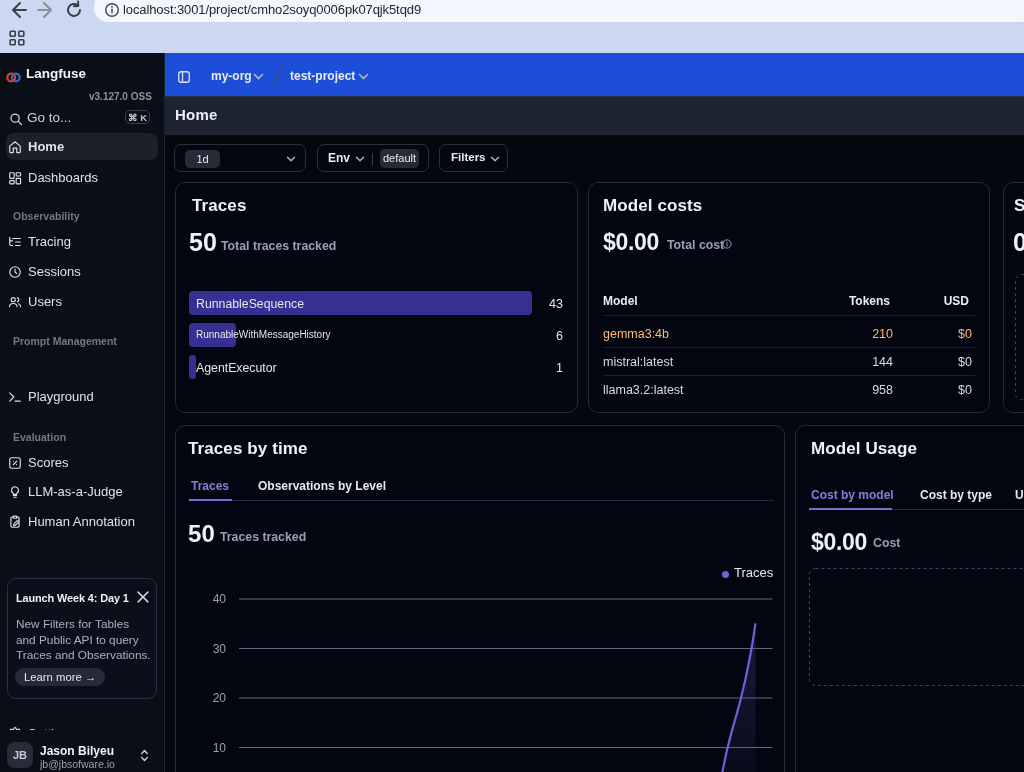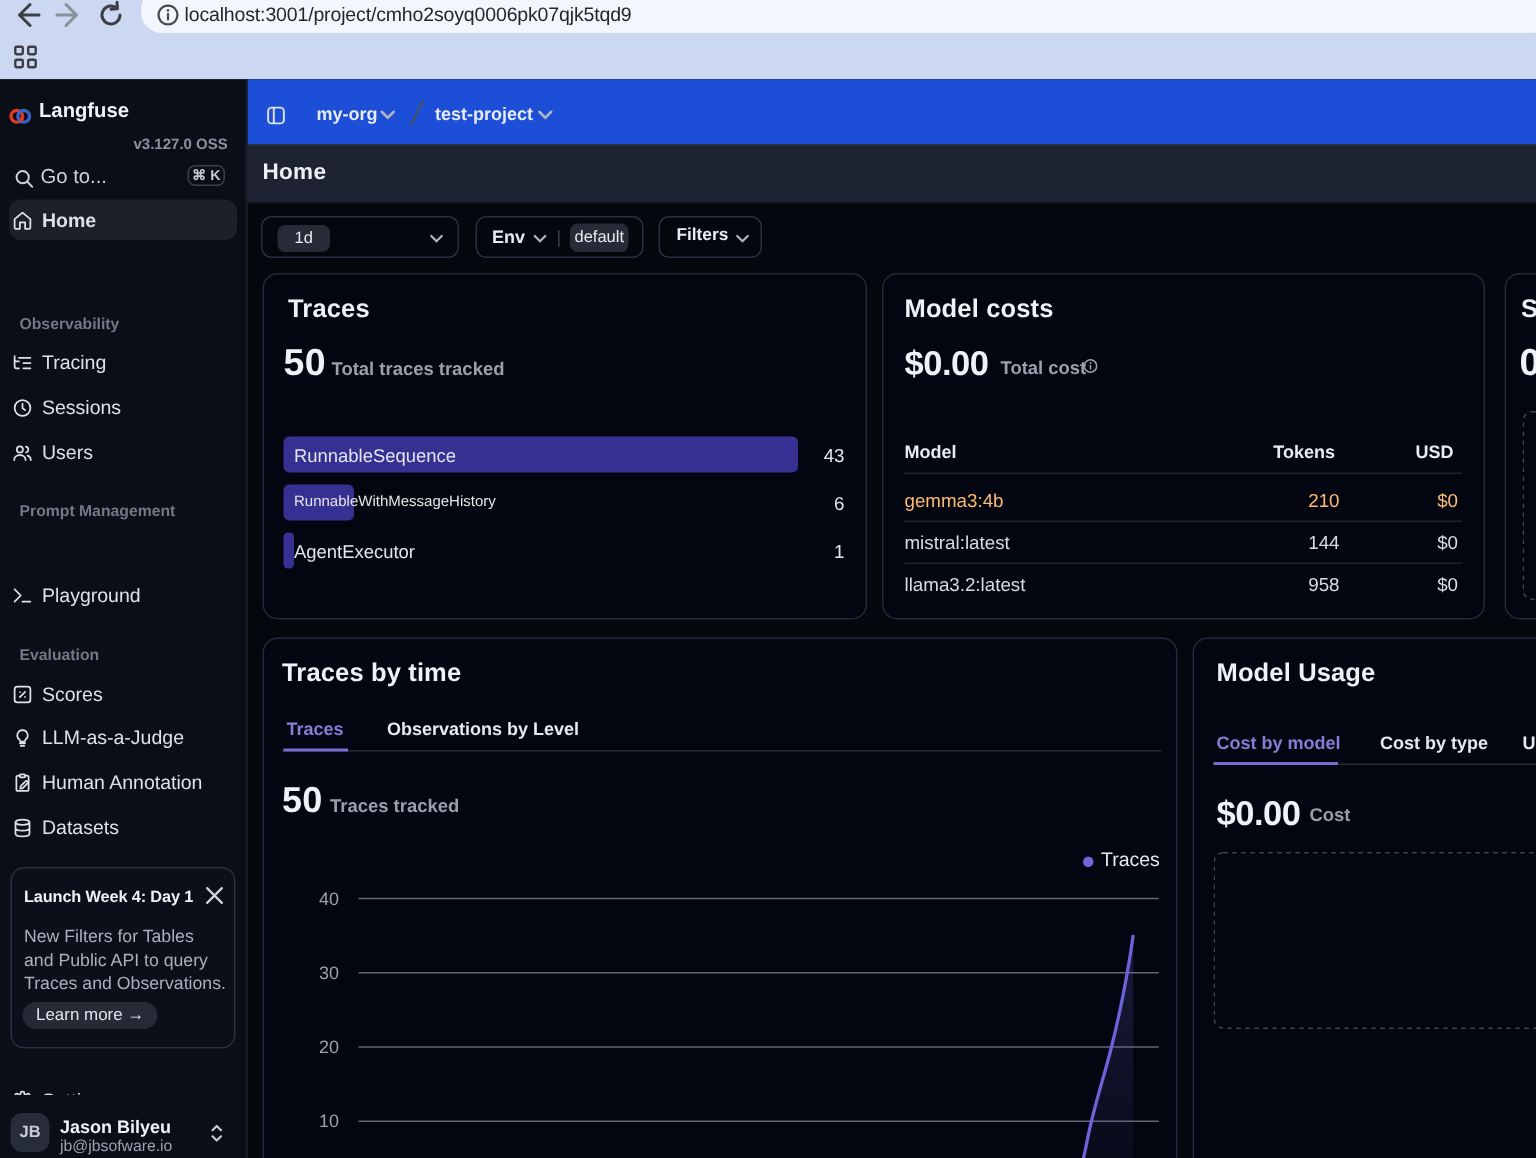--- a/index.html
+++ b/index.html
@@ -106,20 +106,28 @@
     </svg>
   <div class="abs" style="left:27px; top:57px; font-size:13.5px; color:#cdd2dd;">Go to...</div>
   <div class="abs" style="left:125px; top:57px; width:25px; height:14px; border:1px solid #39404f; border-radius:5px; font-size:9.5px; font-weight:bold; color:#c3c9d4; text-align:center; line-height:13px;">⌘ K</div>
 
   <div class="nav-item hl" style="top:80px;">
     <svg width="15" height="15" viewBox="0 0 24 24" fill="none" stroke="#dde1ea" stroke-width="2">
         <path d="M3 10.5 L12 3 L21 10.5 V20 a1.5 1.5 0 0 1 -1.5 1.5 H15 V14 H9 v7.5 H4.5 A1.5 1.5 0 0 1 3 20 Z" stroke-linejoin="round"></path>
       </svg>
     <span style="font-weight:600;">Home</span>
     </div>
+  <div class="nav-item" style="top:111px;">
+    <svg width="15" height="15" viewBox="0 0 24 24" fill="none" stroke="#dde1ea" stroke-width="2">
+        <rect x="3" y="3" width="7.5" height="9.5" rx="1"></rect>
+        <rect x="14" y="3" width="7.5" height="5.5" rx="1"></rect>
+        <rect x="14" y="12.5" width="7.5" height="9.5" rx="1"></rect>
+        <rect x="3" y="16.5" width="7.5" height="5.5" rx="1"></rect>
+      </svg>
+    Dashboards</div>
   <div class="nav-label" style="top:157px;">Observability</div>
   <div class="nav-item" style="top:175px;">
     <svg width="15" height="15" viewBox="0 0 24 24" fill="none" stroke="#dde1ea" stroke-width="2" stroke-linecap="round">
         <path d="M21 6 H8 M21 12 h-8 M21 18 h-8 M3 4 v4 c0 1.1 0.9 2 2 2 h3 M3 8 v8 c0 1.1 0.9 2 2 2 h3"></path>
       </svg>
     Tracing</div>
   <div class="nav-item" style="top:205px;">
     <svg width="15" height="15" viewBox="0 0 24 24" fill="none" stroke="#dde1ea" stroke-width="2" stroke-linecap="round">
         <circle cx="12" cy="12" r="9"></circle>
         <path d="M12 7 V12 L15 14.5"></path>
@@ -149,26 +157,20 @@
         <path d="M9 18 h6 M10 21 h4 M12 3 a6 6 0 0 1 3.5 10.8 c-0.8 0.7 -1 1.4 -1 2.2 h-5 c0-0.8 -0.2-1.5 -1-2.2 A6 6 0 0 1 12 3 Z"></path>
       </svg>
     LLM-as-a-Judge</div>
   <div class="nav-item" style="top:455px;">
     <svg width="15" height="15" viewBox="0 0 24 24" fill="none" stroke="#dde1ea" stroke-width="2" stroke-linecap="round" stroke-linejoin="round">
         <path d="M9 3.5 H7 a2 2 0 0 0 -2 2 V19 a2 2 0 0 0 2 2 h10 a2 2 0 0 0 2 -2 V5.5 a2 2 0 0 0 -2 -2 h-2"></path>
         <rect x="9" y="2" width="6" height="3.5" rx="1"></rect>
         <path d="M10 15.5 l5.3 -5.3 a1.6 1.6 0 0 1 2.3 2.3 L12.3 17.8 L9.5 18.5 Z"></path>
       </svg>
     Human Annotation</div>
-  <div class="nav-item" style="top:485px;">
-    <svg width="15" height="15" viewBox="0 0 24 24" fill="none" stroke="#dde1ea" stroke-width="2">
-        <ellipse cx="12" cy="5.5" rx="8" ry="3"></ellipse>
-        <path d="M4 5.5 V12 c0 1.7 3.6 3 8 3 s8 -1.3 8 -3 V5.5 M4 12 v6.5 c0 1.7 3.6 3 8 3 s8 -1.3 8 -3 V12"></path>
-      </svg>
-    Datasets</div>
 
   <div class="abs" style="left:7px; top:525px; width:150px; height:121px; border:1px solid #273040; border-radius:9px; background:#0b0f19;">
     <div class="abs" style="left:8px; top:13px; font-size:10.9px; font-weight:bold; letter-spacing:-0.1px; color:#eef1f6; white-space:nowrap;">Launch Week 4: Day 1</div>
     <svg class="abs" style="right:7px; top:12px" width="12" height="12" viewBox="0 0 11 11">
         <path d="M1 1 L10 10 M10 1 L1 10" stroke="#cdd2dd" stroke-width="1.4" stroke-linecap="round"></path>
       </svg>
     <div class="abs" style="left:8px; top:38px; width:142px; font-size:11.8px; line-height:15.6px; color:#a8b0bf;">New Filters for Tables<br>and Public API to query<br>Traces and Observations.</div>
     <div class="abs" style="left:7px; top:89px; height:18px; padding:0 9px; background:#252a36; border-radius:9px; font-size:11.3px; color:#e2e6ee; line-height:18px;">Learn more →</div>
   </div>
 

